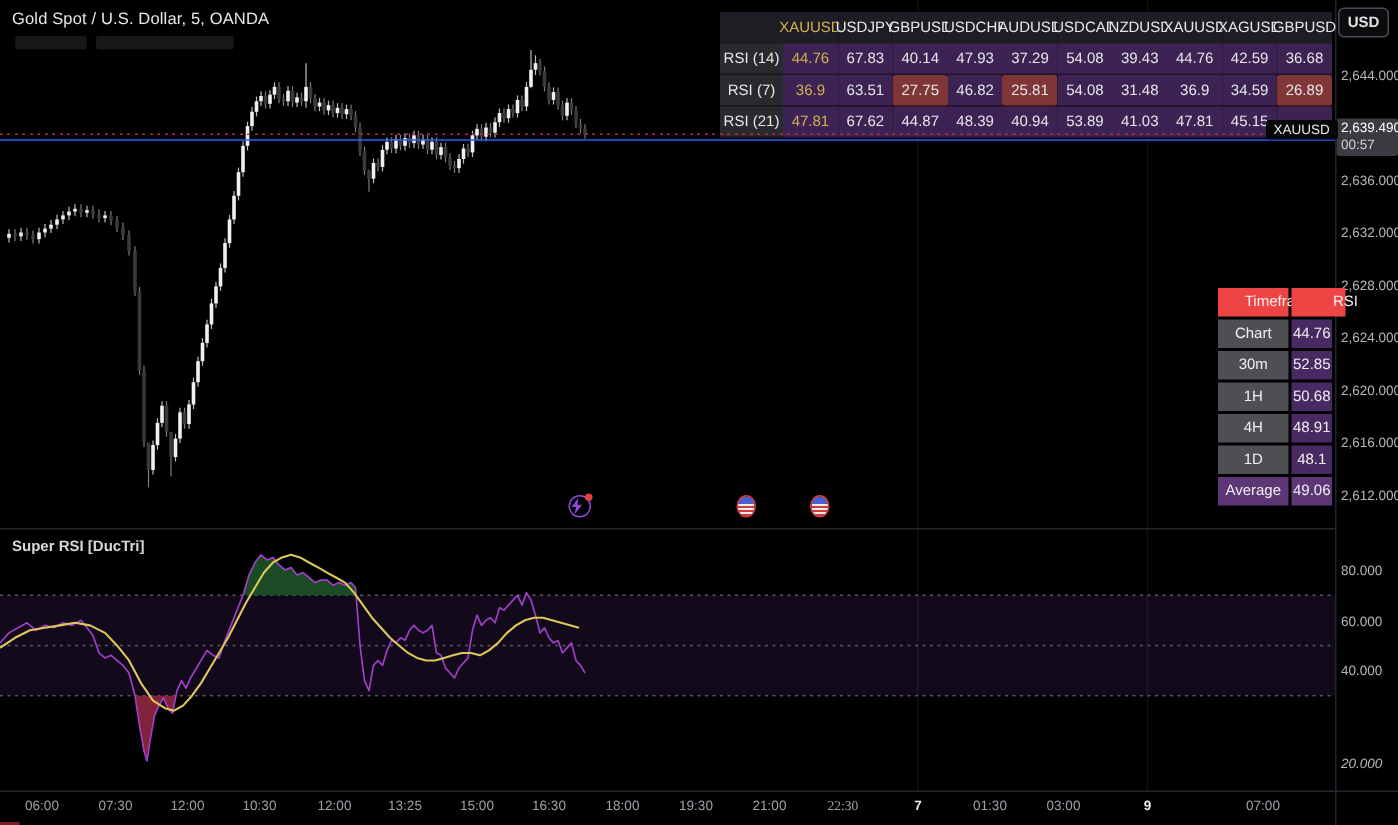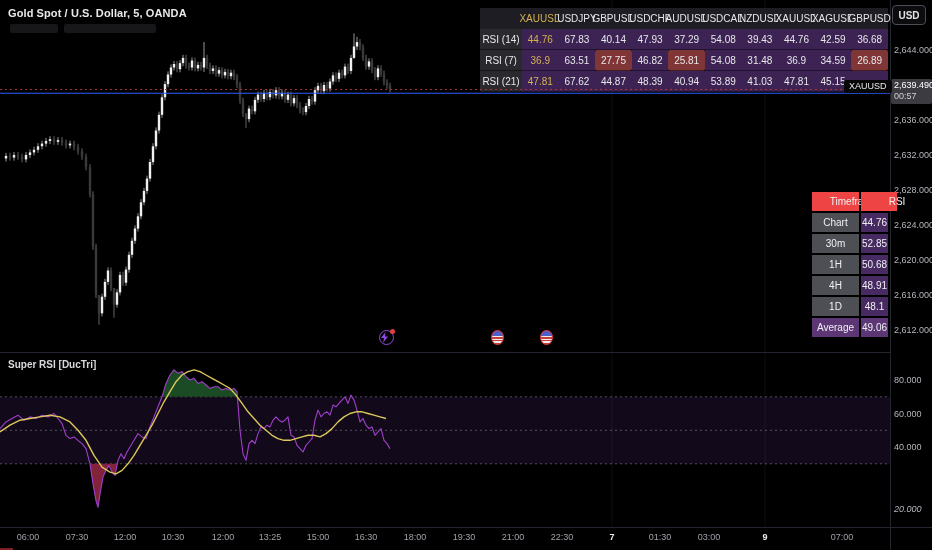--- a/index.html
+++ b/index.html
@@ -4,21 +4,21 @@
 <style>
   html,body{margin:0;padding:0;background:#000;}
   *{box-sizing:border-box;font-family:"Liberation Sans","DejaVu Sans",sans-serif;}
   #screen{position:relative;width:932px;height:550px;background:#000;overflow:hidden;}
   svg{position:absolute;left:0;display:block;}
   #main-svg{top:0;}
   #rsi-svg{top:353px;}
   .sep-h{position:absolute;left:0;width:890px;height:1px;background:#23262e;}
   .sep-v{position:absolute;top:0;left:890px;width:1px;height:550px;background:#23262e;}
   
-  #legend{position:absolute;left:8px;top:7px;color:#e9e9ec;font-size:11px;font-weight:700;z-index:4;letter-spacing:.1px;cursor:pointer;}
+  #legend{position:absolute;left:8px;top:7px;color:#e9e9ec;font-size:11px;font-weight:400;z-index:4;letter-spacing:.1px;cursor:pointer;}
   .muted-box{position:absolute;height:9px;background:#171719;border-radius:2px;z-index:3;}
   #rsi-legend{position:absolute;left:8px;top:359px;color:#d8d8dc;font-size:10px;font-weight:700;z-index:4;cursor:pointer;}
   
   #price-axis{position:absolute;left:891px;top:0;width:41px;height:527px;z-index:2;}
   .ptick{position:absolute;left:3px;color:#b4b6bc;font-size:9px;white-space:nowrap;}
   #usd-btn{position:absolute;left:892px;top:5px;width:34px;height:20px;border:1px solid #4c4c55;border-radius:4px;color:#e2e3e6;font-size:10px;font-weight:700;display:flex;align-items:center;justify-content:center;z-index:5;cursor:pointer;background:#0c0c0e;}
   #price-label{position:absolute;left:891px;top:79px;width:41px;z-index:6;background:#3b3b41;border-radius:2px;padding:1px 2px 2px 3px;cursor:pointer;}
   #price-label .pl{color:#ffffff;font-size:9px;line-height:11px;white-space:nowrap;}
   #price-label .cd{color:#cfd0d5;font-size:9px;line-height:11px;}
   #symbol-label{position:absolute;left:844px;top:80px;z-index:7;background:#070707;color:#e9e9ec;font-size:9px;padding:1px 5px 2px 5px;border-radius:2px;}
@@ -422,21 +422,21 @@
       <div class="ttick" style="left: 77px;">07:30</div>
       <div class="ttick" style="left: 125px;">12:00</div>
       <div class="ttick" style="left: 173px;">10:30</div>
       <div class="ttick" style="left: 223px;">12:00</div>
       <div class="ttick" style="left: 270px;">13:25</div>
       <div class="ttick" style="left: 318px;">15:00</div>
       <div class="ttick" style="left: 366px;">16:30</div>
       <div class="ttick" style="left: 415px;">18:00</div>
       <div class="ttick" style="left: 464px;">19:30</div>
       <div class="ttick" style="left: 513px; text-align: center;">21:00</div>
-      <div class="ttick" style="left: 562px;">22:30</div>
+      <div class="ttick" style="left: 562px; font-family: Liberation Serif, serif;">22:30</div>
       <div class="ttick day" style="left: 612px;">7</div>
       <div class="ttick" style="left: 660px;">01:30</div>
       <div class="ttick" style="left: 709px;">03:00</div>
       <div class="ttick day" style="left: 765px;">9</div>
       <div class="ttick" style="left: 842px;">07:00</div>
     </div>
   <div id="red-sliver"></div>
   <div id="events-layer">
       <div class="evt evt-flash" style="left: 379px; top: 330px;">
         <svg width="9" height="11" viewBox="0 0 9 11">

